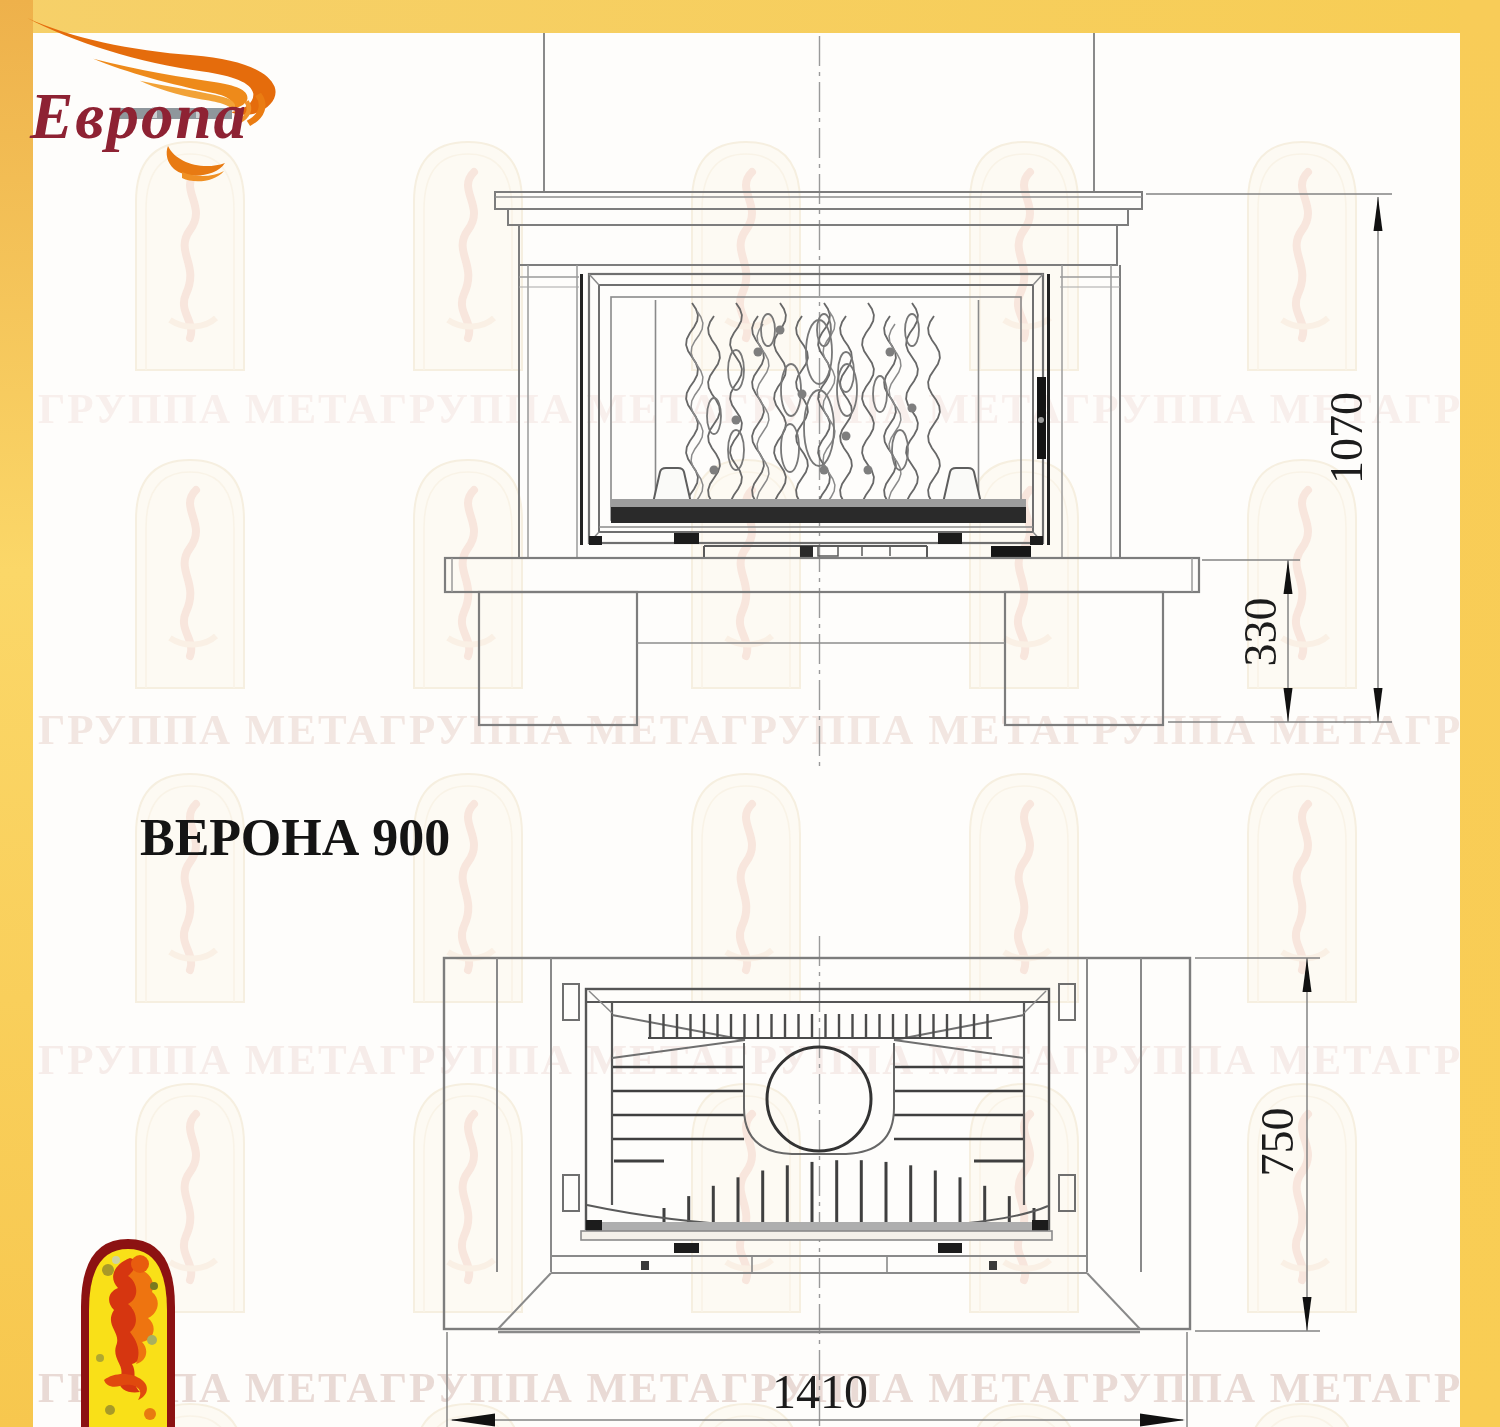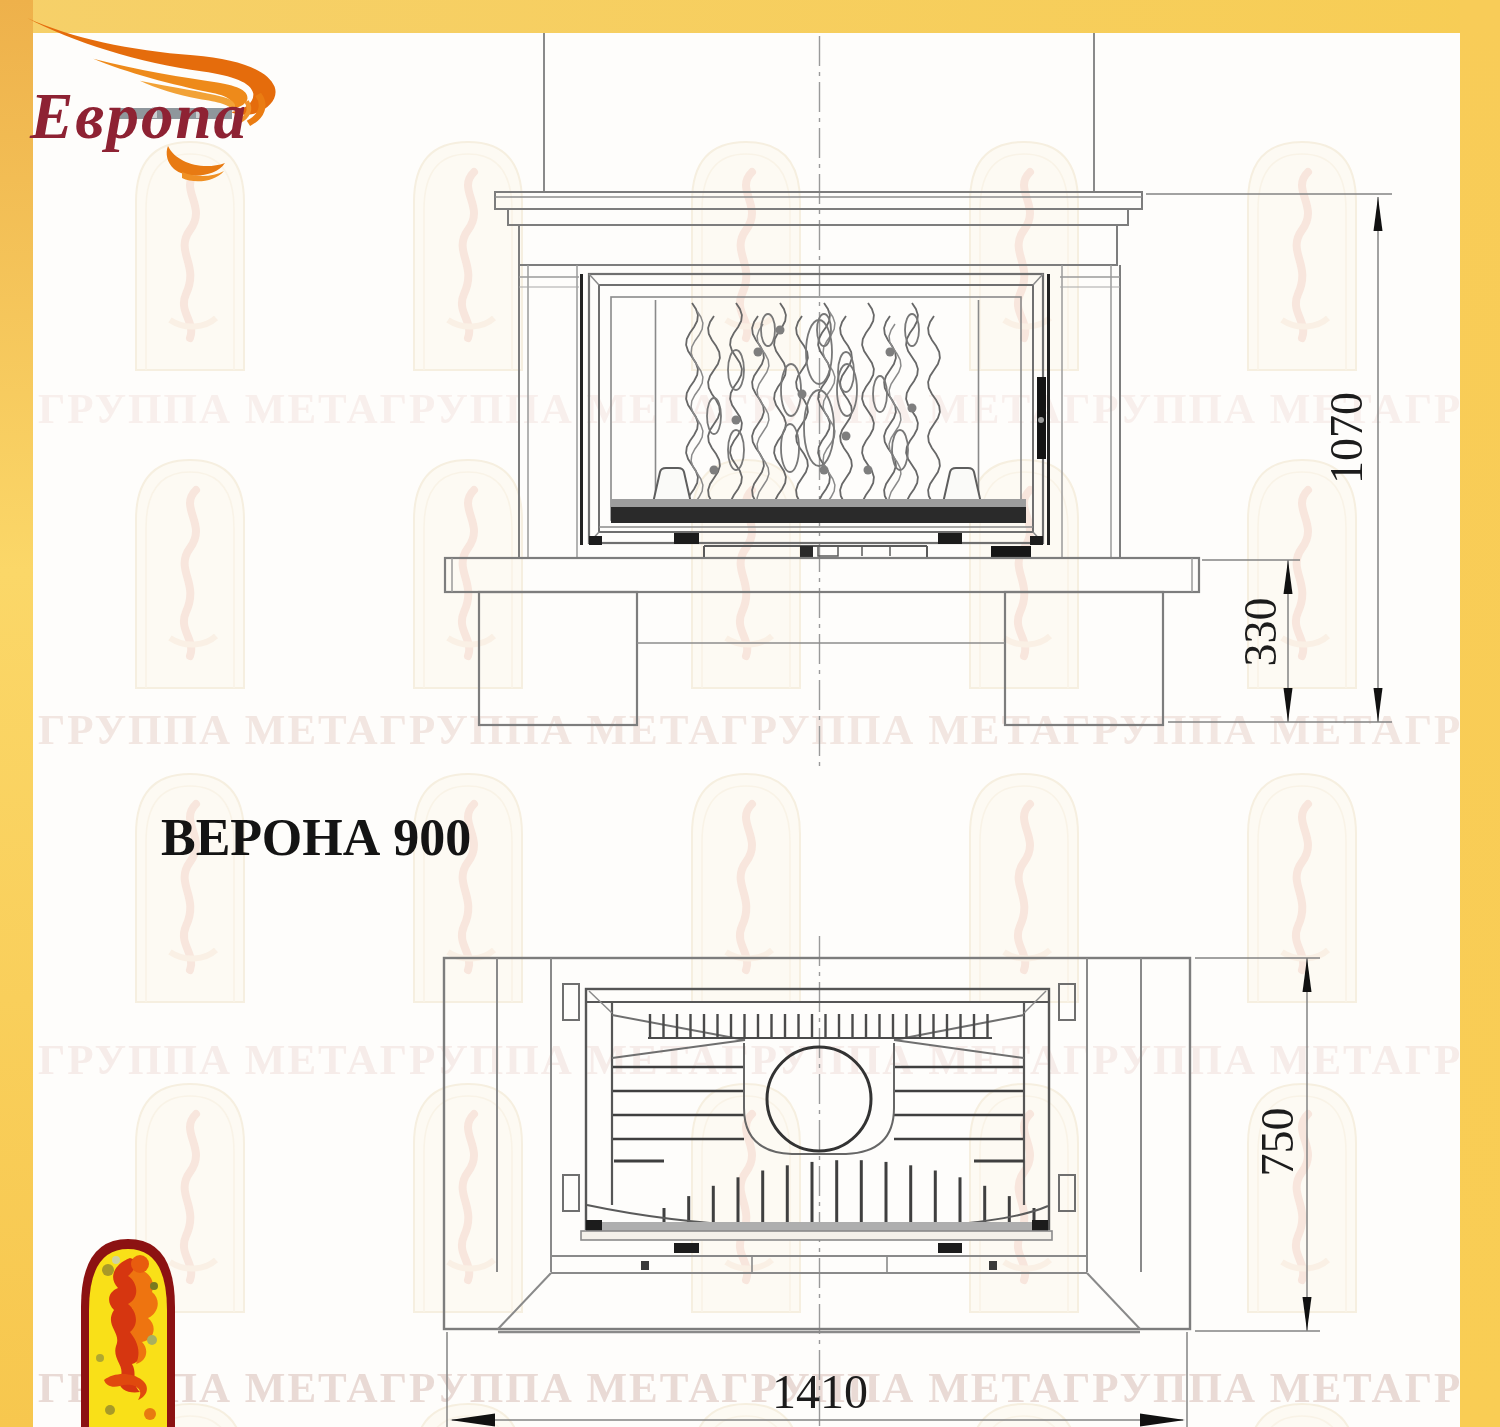--- a/index.html
+++ b/index.html
@@ -280,13 +280,13 @@
 <circle cx="70" cy="34" r="9" fill="#e85c0e"></circle>
 <path d="M34,150 C44,142 62,142 72,150 C80,156 78,166 68,170 C76,158 62,152 50,156 C42,158 36,156 34,150 Z" fill="#e0490e"></path>
 <circle cx="38" cy="40" r="6" fill="#a89a28"></circle>
 <circle cx="46" cy="30" r="4" fill="#cfd2a0"></circle>
 <circle cx="84" cy="56" r="4" fill="#7a7a20"></circle>
 <circle cx="82" cy="110" r="5" fill="#a8b060"></circle>
 <circle cx="30" cy="128" r="4" fill="#b0a830"></circle>
 <circle cx="40" cy="180" r="5" fill="#a89a28"></circle>
 <circle cx="80" cy="184" r="6" fill="#e87a10"></circle>
 </svg>
-<div style="position:absolute;left:161px;top:808px;font-family:'Liberation Serif',serif;font-weight:bold;font-size:52px;letter-spacing:0px;color:#141414;">ВЕРОНА 900</div>
+<div style="position:absolute;left:140px;top:808px;font-family:'Liberation Serif',serif;font-weight:bold;font-size:52px;letter-spacing:0px;color:#141414;">ВЕРОНА 900</div>
 
 </body></html>

